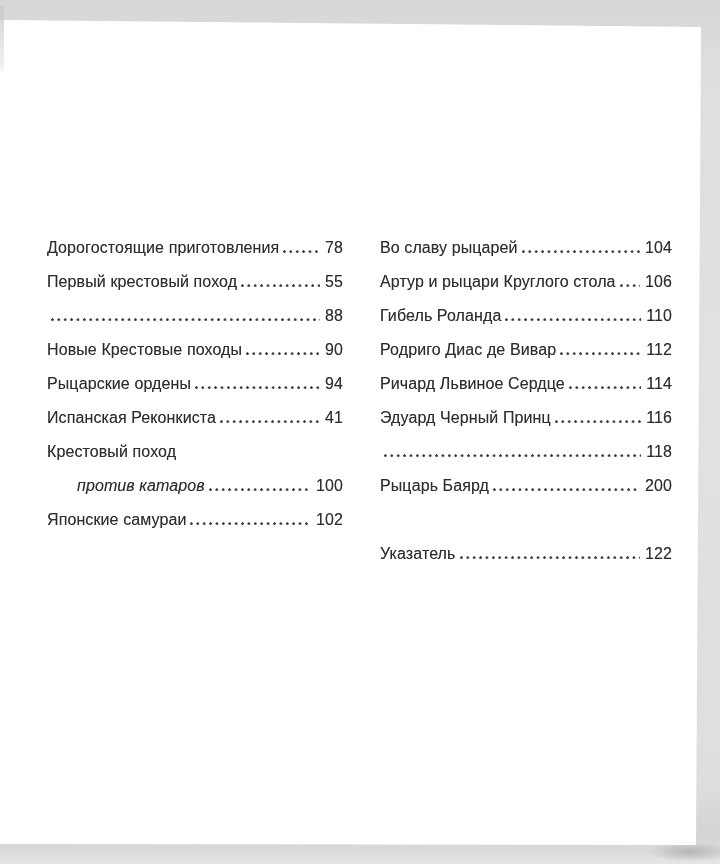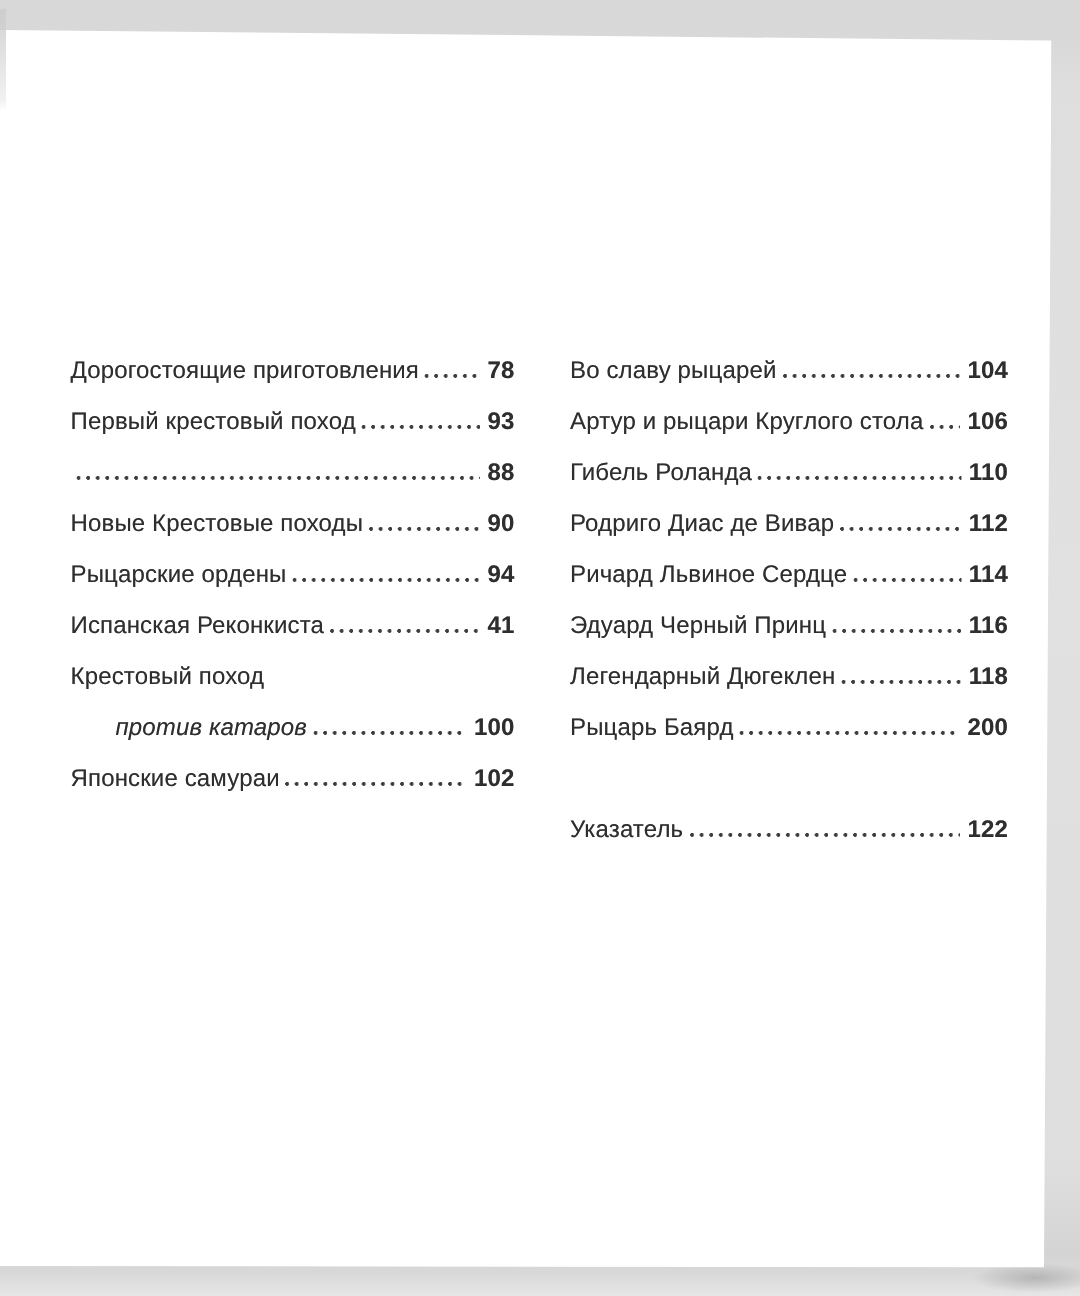--- a/index.html
+++ b/index.html
@@ -41,42 +41,42 @@
   .row .title{white-space:nowrap;line-height:34px;}
   .row.indent .title{padding-left:30px;font-style:italic;}
   .row .leader{
     flex:1;height:4px;min-width:8px;
     margin:0 5px 0 4px;
     background-image:radial-gradient(circle at 1.4px 2.6px,#3d3d3d 1.1px,rgba(0,0,0,0) 1.5px);
     background-size:6.4px 4px;
     background-repeat:repeat-x;
     background-position:left bottom;
   }
-  .row .num{white-space:nowrap;line-height:34px;font-weight:bold;}
+  .row .num{white-space:nowrap;line-height:34px;}
   .row.spacer{visibility:hidden;}
 </style>
 </head>
 <body>
 
 <div class="screen">
   <div class="scan-bg"></div>
   <div class="page"></div>
   <div class="left-sliver"></div>
 
   <div class="toc">
     <div class="col col-left" id="col-left">
         <div class="row">
     <span class="title">Дорогостоящие приготовления</span>
     <span class="leader"></span>
     <span class="num">78</span>
   </div>
         <div class="row">
     <span class="title">Первый крестовый поход</span>
     <span class="leader"></span>
-    <span class="num">93</span>
+    <span class="num">55</span>
   </div>
         <div class="row">
     <span class="leader"></span>
     <span class="num">88</span>
   </div>
         <div class="row">
     <span class="title">Новые Крестовые походы</span>
     <span class="leader"></span>
     <span class="num">90</span>
   </div>
@@ -130,21 +130,20 @@
     <span class="title">Ричард Львиное Сердце</span>
     <span class="leader"></span>
     <span class="num">114</span>
   </div>
         <div class="row">
     <span class="title">Эдуард Черный Принц</span>
     <span class="leader"></span>
     <span class="num">116</span>
   </div>
         <div class="row">
-    <span class="title">Легендарный Дюгеклен</span>
     <span class="leader"></span>
     <span class="num">118</span>
   </div>
         <div class="row">
     <span class="title">Рыцарь Баярд</span>
     <span class="leader"></span>
     <span class="num">200</span>
   </div>
         <div class="row spacer">
     <span class="title"></span>

